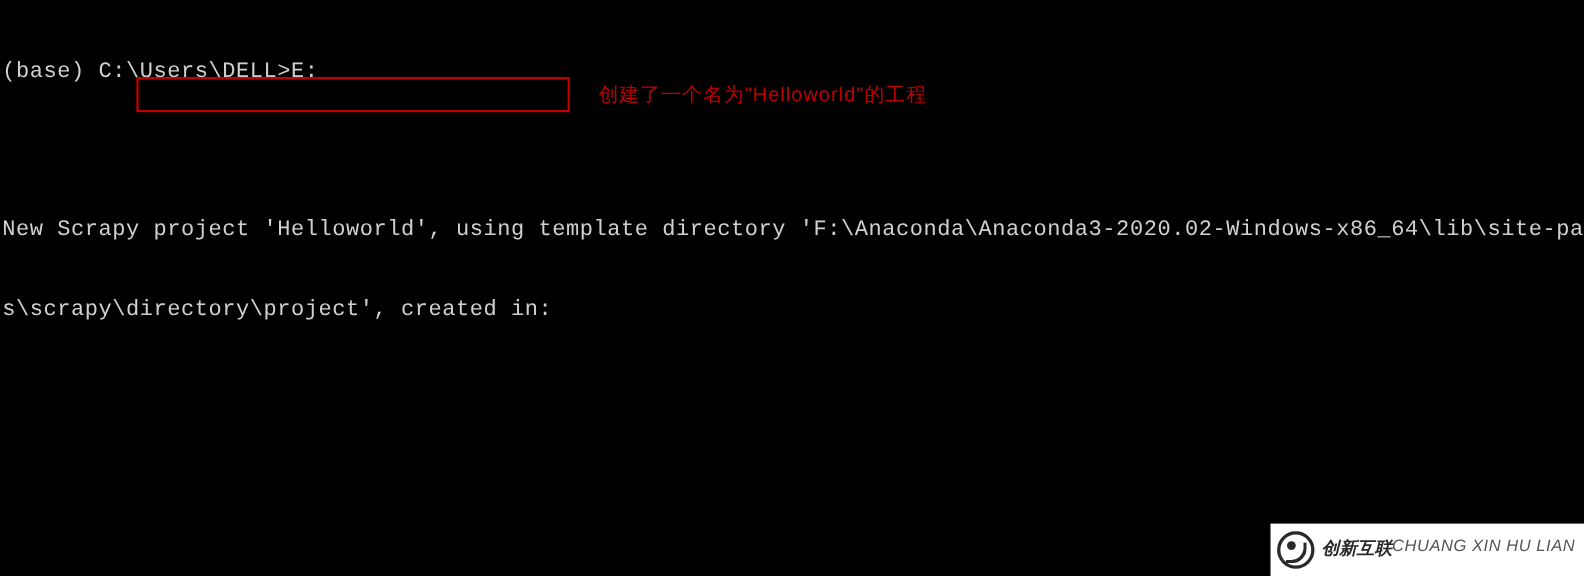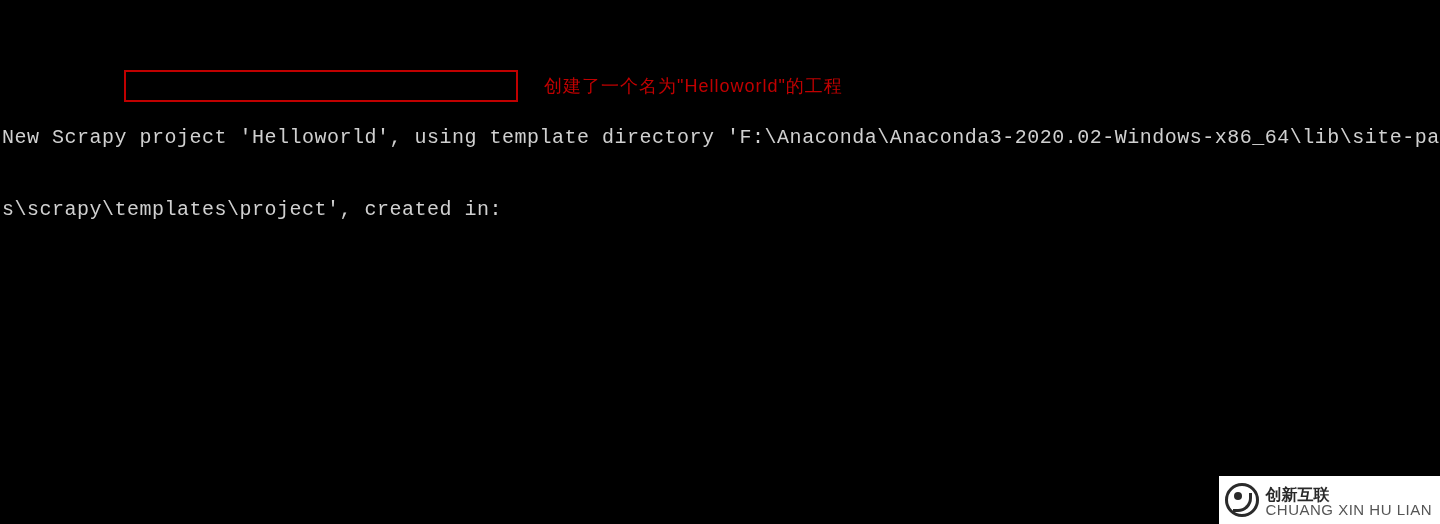--- a/index.html
+++ b/index.html
@@ -70,29 +70,30 @@
     content: "";
     position: absolute;
     right: 4px; bottom: 2px;
     width: 16px; height: 16px;
     border-right: 3px solid #2a2a2a;
     border-bottom: 3px solid #2a2a2a;
     border-radius: 0 0 14px 0;
   }
   .watermark .cn { font-weight: 600; font-size: 16px; line-height: 18px; }
   .watermark .py { font-size: 15px; letter-spacing: 0.5px; line-height: 11px; color:#555; }
-  .watermark .txtcol { display:flex; flex-direction:column; justify-content:center; }
+  .watermark .txtcol { display:flex; flex-direction:row; justify-content:center;font-style:italic; }
 </style>
 </head>
 <body>
 
 <div class="terminal">
+  <div class="line"><span>(base) C:\Users\DELL&gt;</span><span>E:</span></div>
   <div class="line"></div>
   <div class="line">New Scrapy project 'Helloworld', using template directory 'F:\Anaconda\Anaconda3-2020.02-Windows-x86_64\lib\site-package</div>
-  <div class="line">s\scrapy\templates\project', created in:</div>
+  <div class="line">s\scrapy\directory\project', created in:</div>
   <div class="line"></div>
   
   
   
   
   
 </div>
 
 <div class="highlight-box"></div>
 <div class="annotation">创建了一个名为"Helloworld"的工程</div>

